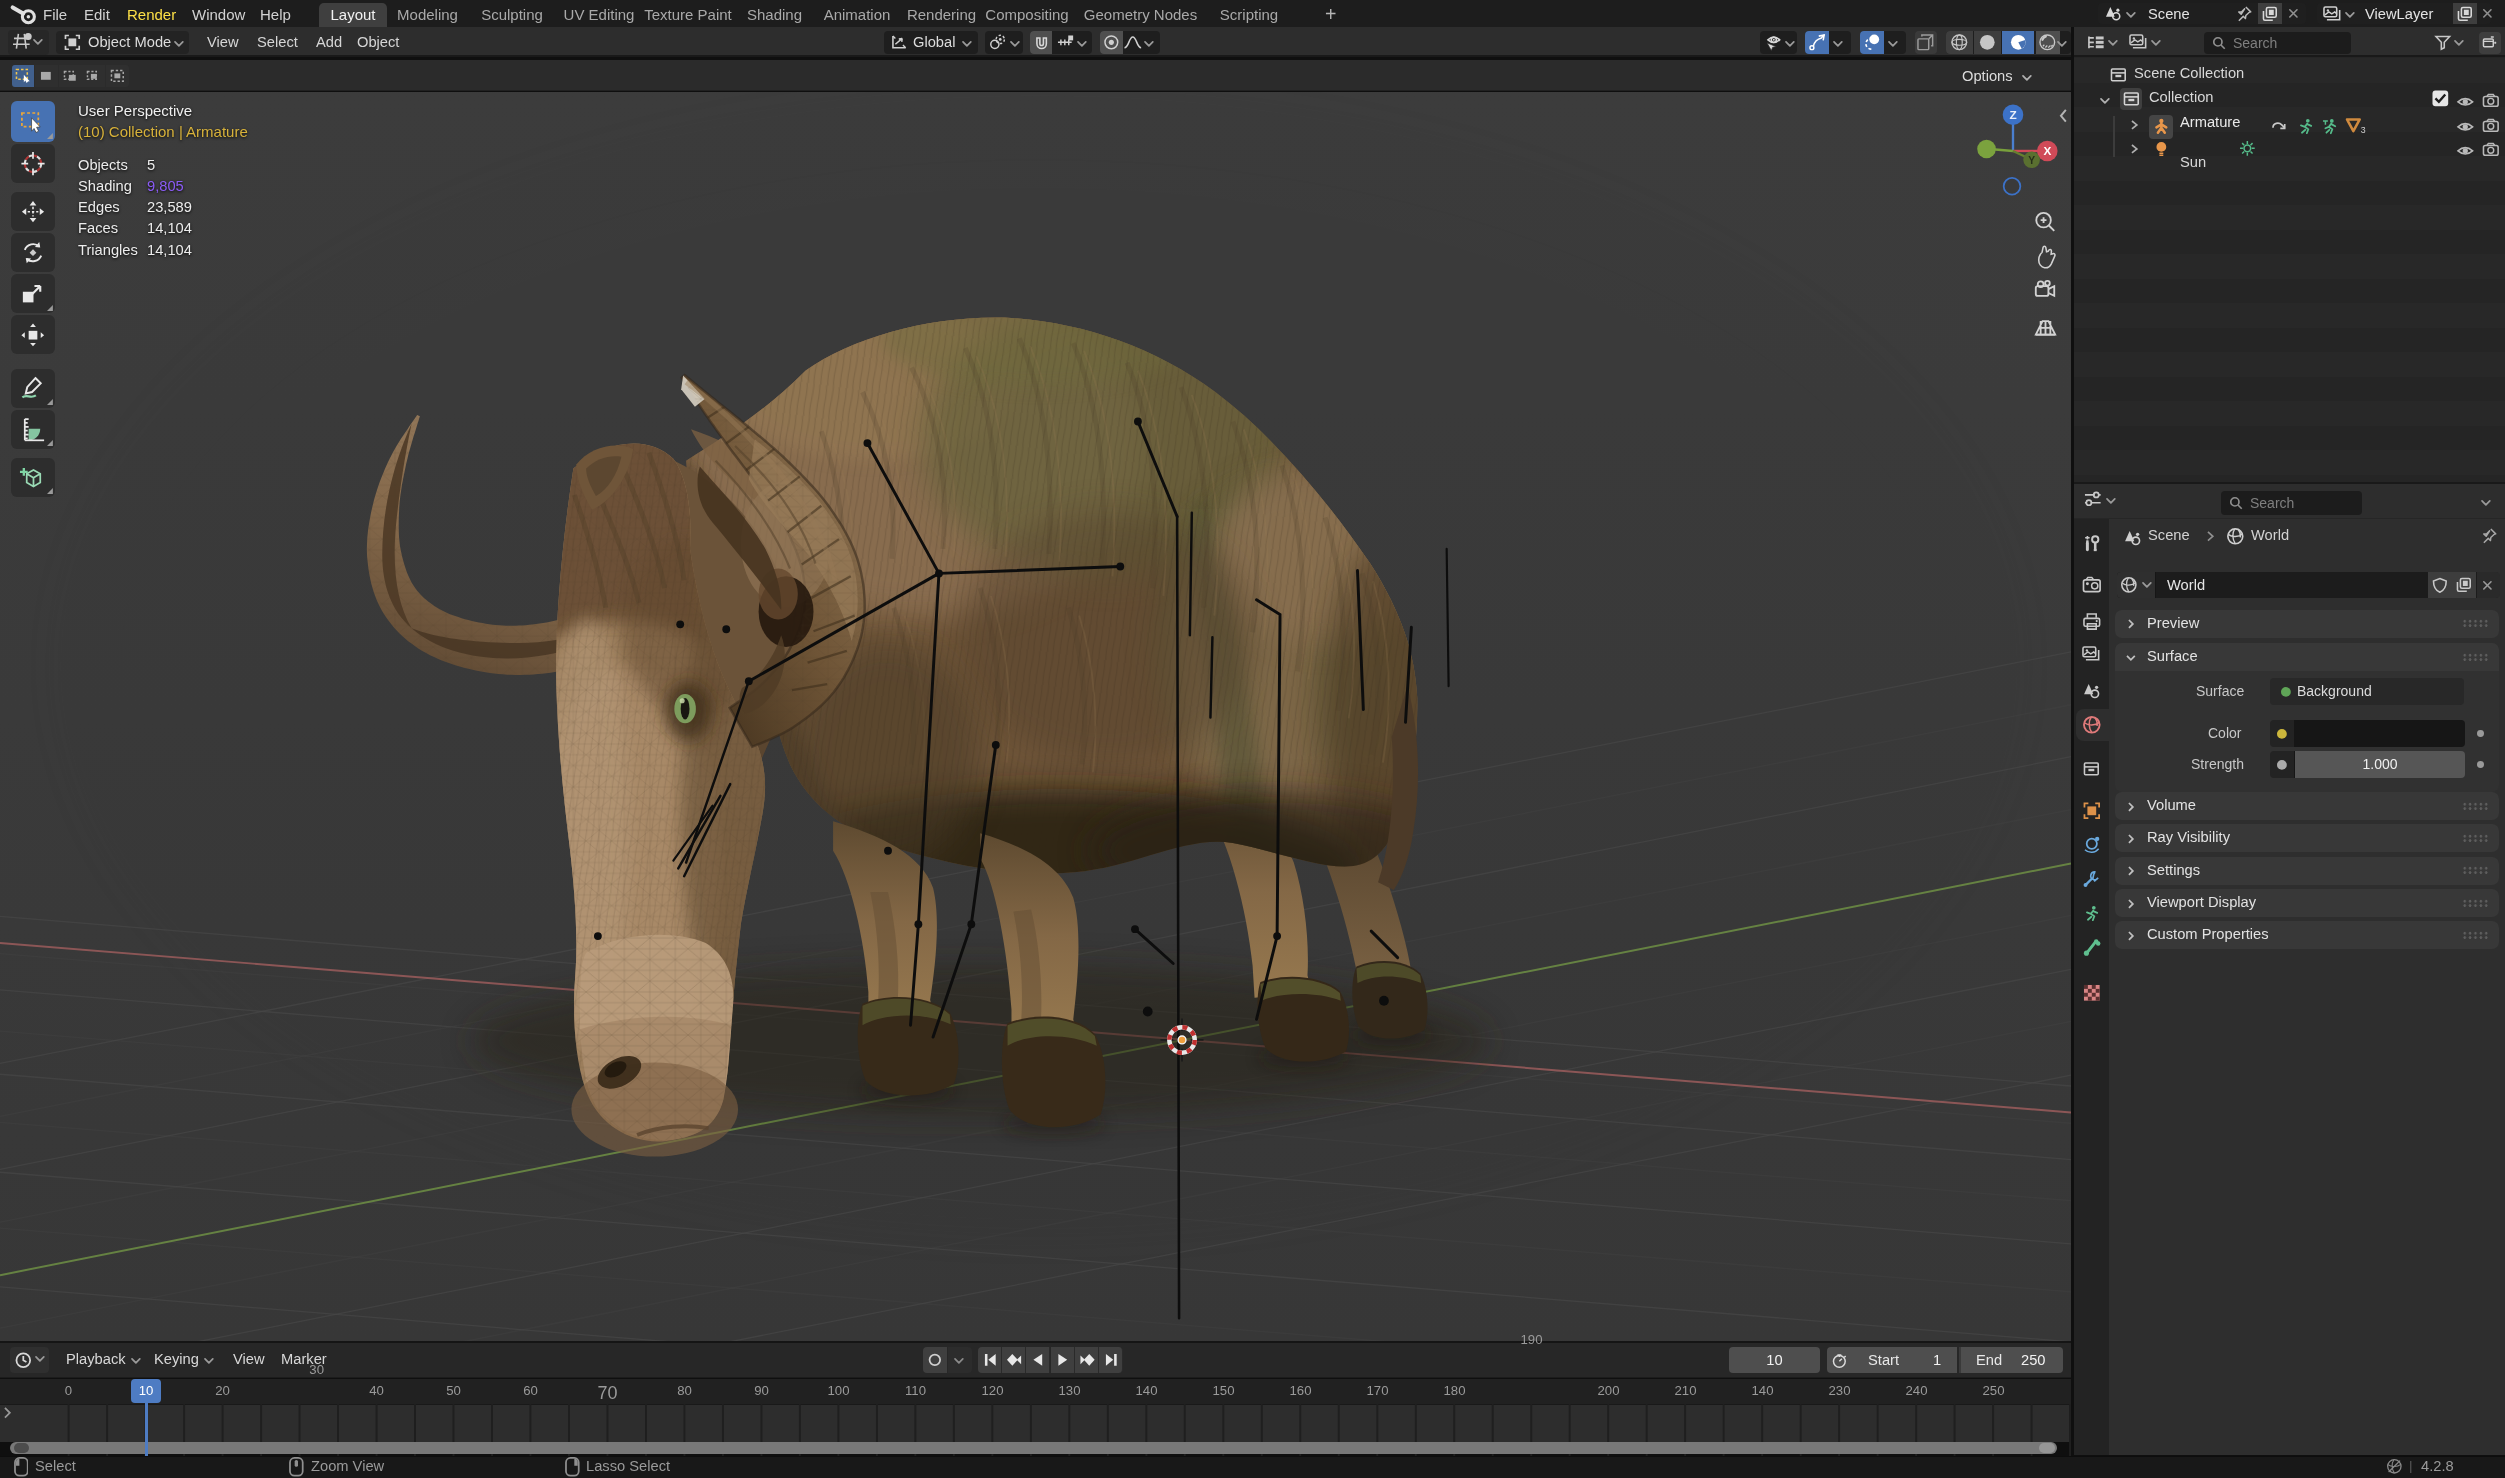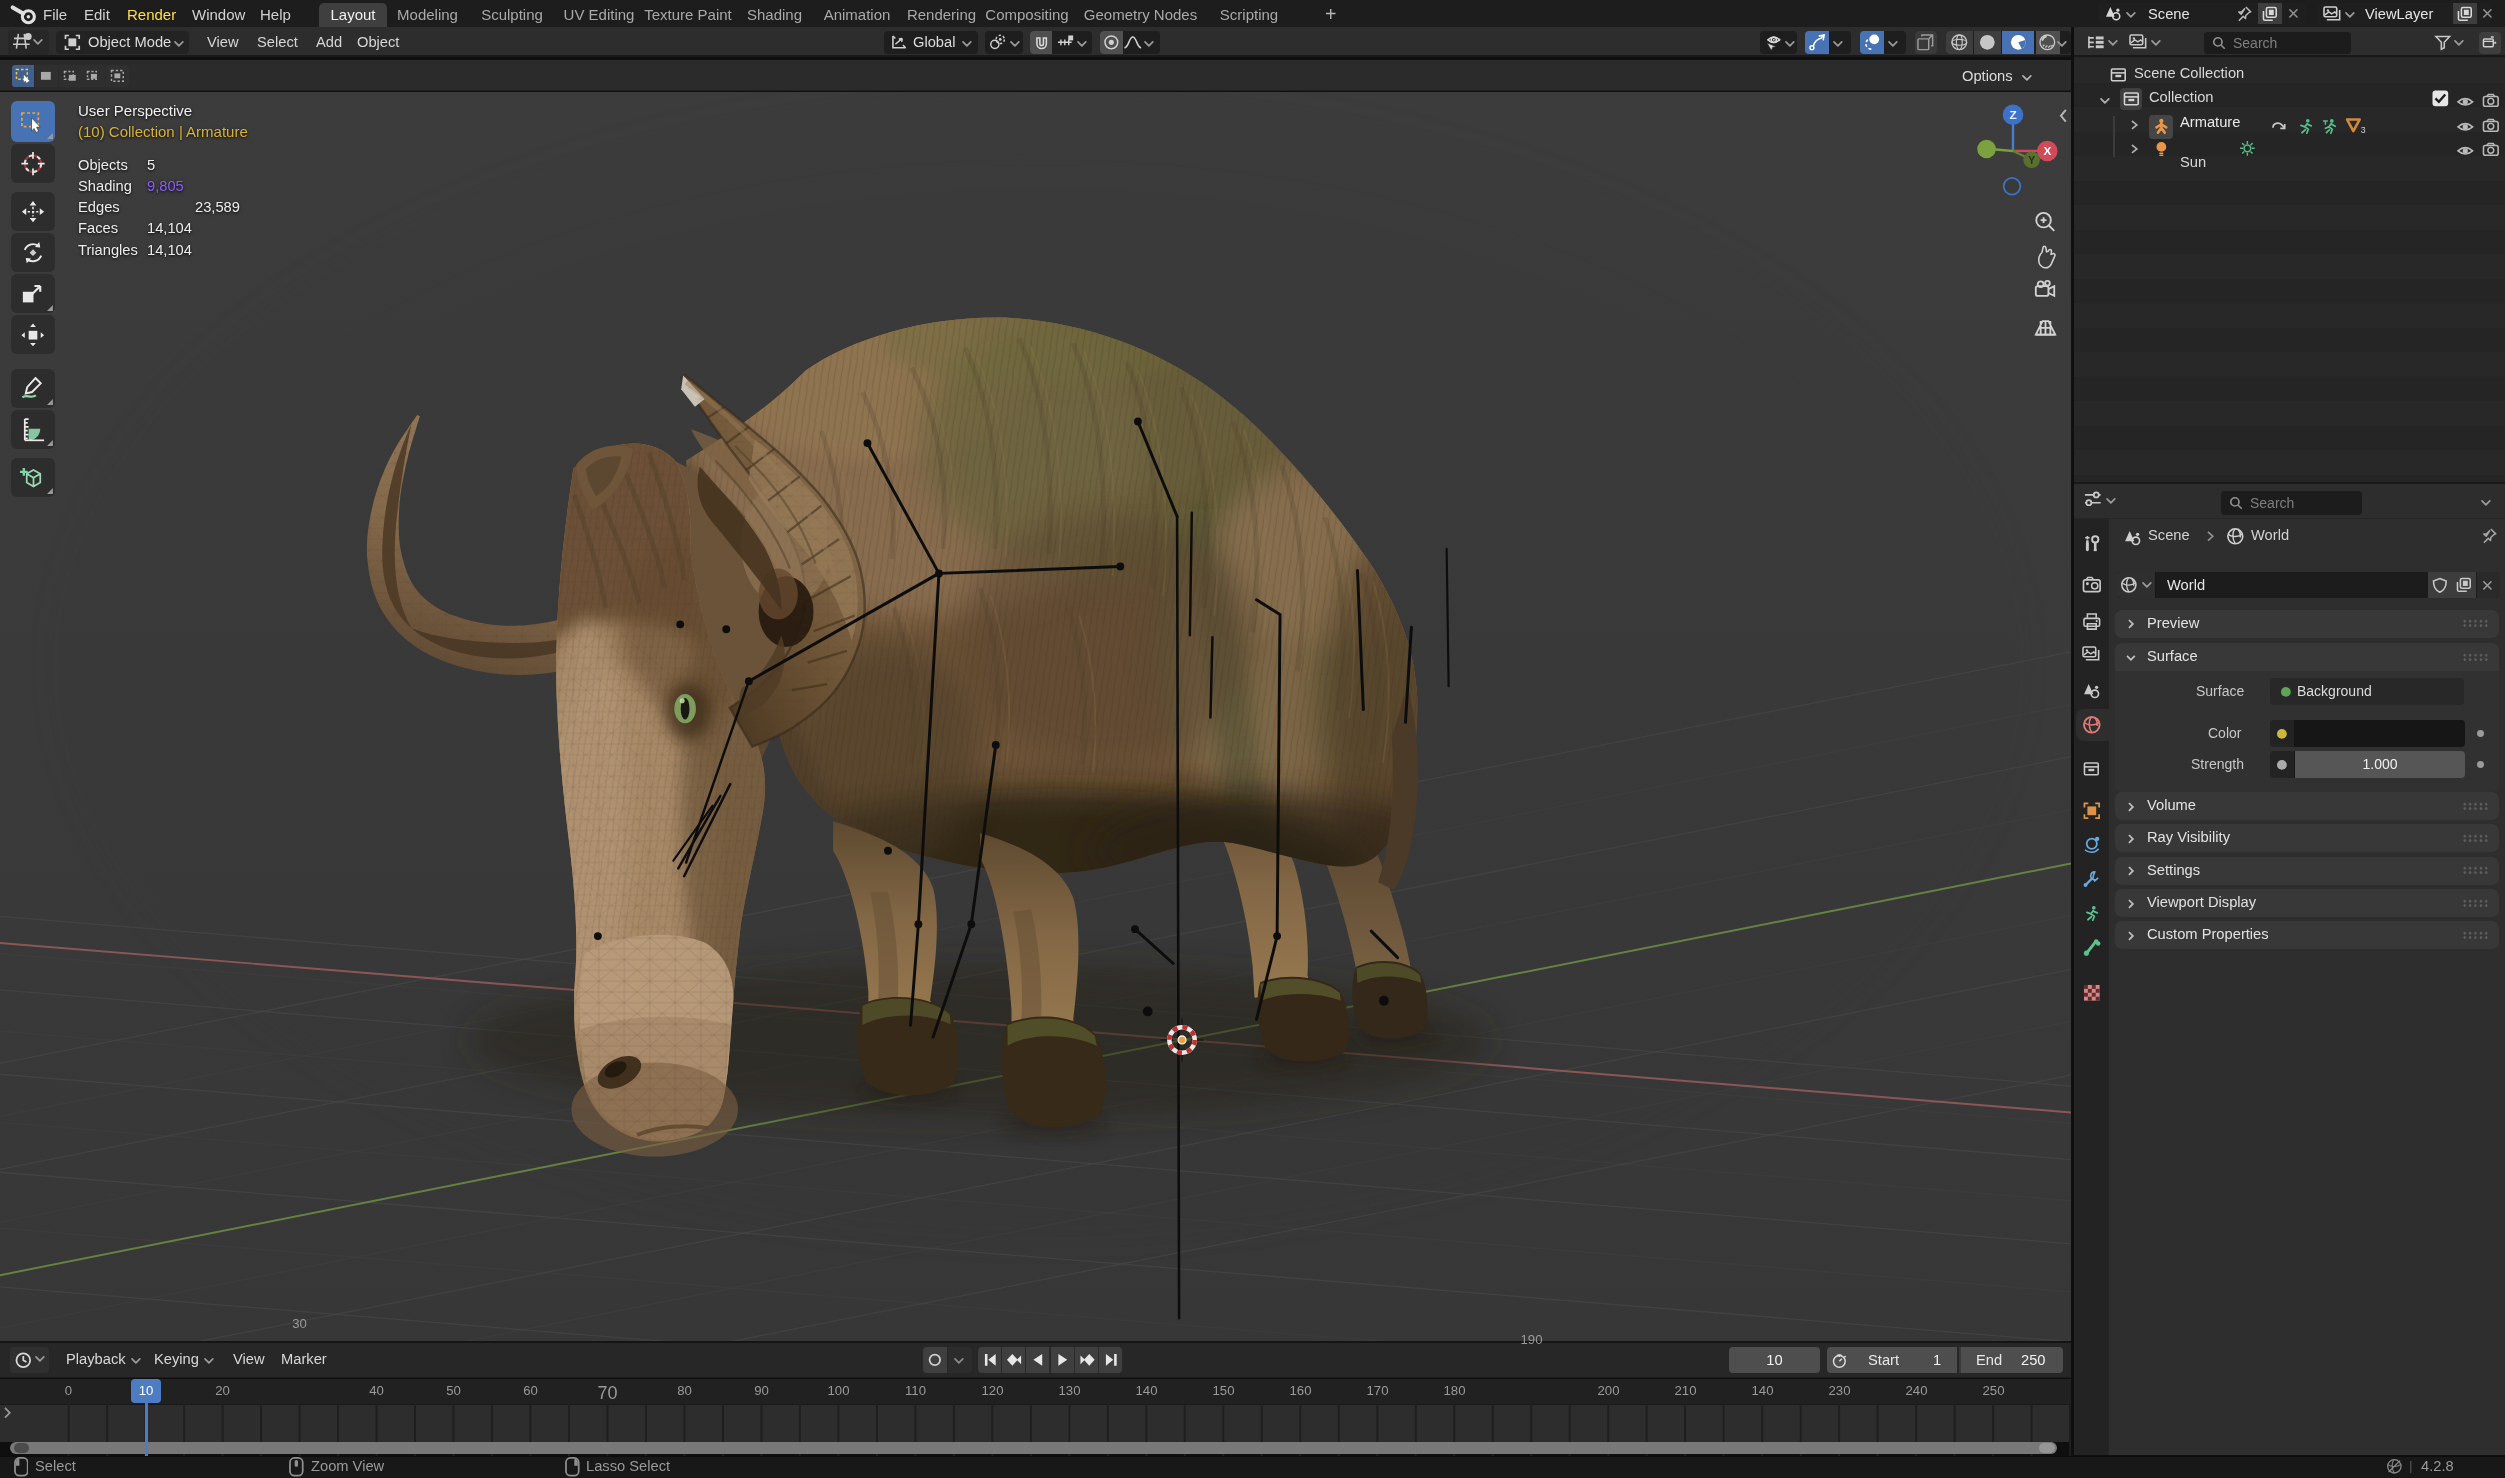--- a/index.html
+++ b/index.html
@@ -544,21 +544,21 @@
     <svg class="abs" style="left:47px;top:488px" width="5.9" height="5.9" viewBox="0 0 6 6">
       <path d="M6 0 V6 H0 Z" fill="#9a9a9a"></path>
     </svg>
     <div class="abs tx" style="left:78px;top:102px;font-size:15px;color:#f0f0f0;font-weight:normal;text-shadow:0 1px 2.9px rgba(0,0,0,0.9);">User Perspective</div>
     <div class="abs tx" style="left:78px;top:123px;font-size:15px;color:#d8b23a;font-weight:normal;text-shadow:0 1px 2.9px rgba(0,0,0,0.9);">(10) Collection | Armature</div>
     <div class="abs tx" style="left:78px;top:157px;font-size:14.7px;color:#ececec;font-weight:normal;text-shadow:0 1px 2.9px rgba(0,0,0,0.9);">Objects</div>
     <div class="abs tx" style="left:147px;top:157px;font-size:14.7px;color:#ececec;font-weight:normal;text-shadow:0 1px 2.9px rgba(0,0,0,0.9);">5</div>
     <div class="abs tx" style="left:78px;top:178px;font-size:14.7px;color:#ececec;font-weight:normal;text-shadow:0 1px 2.9px rgba(0,0,0,0.9);">Shading</div>
     <div class="abs tx" style="left:147px;top:178px;font-size:14.7px;color:#8b5cf6;font-weight:normal;text-shadow:0 1px 2.9px rgba(0,0,0,0.9);">9,805</div>
     <div class="abs tx" style="left:78px;top:199px;font-size:14.7px;color:#ececec;font-weight:normal;text-shadow:0 1px 2.9px rgba(0,0,0,0.9);">Edges</div>
-    <div class="abs tx" style="left:147px;top:199px;font-size:14.7px;color:#ececec;font-weight:normal;text-shadow:0 1px 2.9px rgba(0,0,0,0.9);margin-left:48px;">23,589</div>
+    <div class="abs tx" style="left:147px;top:199px;font-size:14.7px;color:#ececec;font-weight:normal;text-shadow:0 1px 2.9px rgba(0,0,0,0.9);">23,589</div>
     <div class="abs tx" style="left:78px;top:220px;font-size:14.7px;color:#ececec;font-weight:normal;text-shadow:0 1px 2.9px rgba(0,0,0,0.9);">Faces</div>
     <div class="abs tx" style="left:147px;top:220px;font-size:14.7px;color:#ececec;font-weight:normal;text-shadow:0 1px 2.9px rgba(0,0,0,0.9);">14,104</div>
     <div class="abs tx" style="left:78px;top:242px;font-size:14.7px;color:#ececec;font-weight:normal;text-shadow:0 1px 2.9px rgba(0,0,0,0.9);">Triangles</div>
     <div class="abs tx" style="left:147px;top:242px;font-size:14.7px;color:#ececec;font-weight:normal;text-shadow:0 1px 2.9px rgba(0,0,0,0.9);">14,104</div>
     <svg class="abs" style="left:1964px;top:100px" width="98" height="98" viewBox="0 0 100 100">
 <g stroke-width="2.4" fill="none">
 <line x1="50" y1="52" x2="50" y2="18" stroke="#4a7fd0"></line>
 <line x1="50" y1="52" x2="82" y2="52" stroke="#d04a58"></line>
 <line x1="50" y1="52" x2="26" y2="50" stroke="#79a03c"></line>
 <line x1="50" y1="52" x2="67" y2="60" stroke="#66802f"></line>
@@ -654,21 +654,21 @@
       <path d="M8.5 9.5 l2.6-2.6 M8.5 5 V3 M6.5 3 h4 M13.5 5.5 l1.4-1.4" stroke="#dcdcdc" stroke-width="1.5" fill="none"></path>
     </svg>
     <div class="abs tx" style="left:1868px;top:1352px;font-size:14.7px;color:#e8e8e8;font-weight:normal;">Start</div>
     <div class="abs tx" style="left:1933px;top:1352px;font-size:14.7px;color:#f2f2f2;font-weight:normal;">1</div>
     <div class="abs" style="left:1959px;top:1347px;width:104px;height:25.5px;background:#4e4e4e;border-radius:0 3.9px 3.9px 0;border-left:2px solid #3a3a3a;"></div>
     <div class="abs tx" style="left:1976px;top:1352px;font-size:14.7px;color:#e8e8e8;font-weight:normal;">End</div>
     <div class="abs tx" style="left:2021px;top:1352px;font-size:14.7px;color:#f2f2f2;font-weight:normal;">250</div>
     <div class="abs" style="left:0px;top:1379px;width:2071px;height:24.5px;background:#212121;"></div>
     <div class="abs tx" style="left:44px;top:1383px;width:49px;text-align:center;font-size:13.2px;color:#9a9a9a;">0</div>
     <div class="abs tx" style="left:198px;top:1383px;width:49px;text-align:center;font-size:13.2px;color:#9a9a9a;">20</div>
-    <div class="abs tx" style="left:275px;top:1316px;width:49px;text-align:center;font-size:13.2px;color:#9a9a9a;">30</div>
+    <div class="abs tx" style="left:275px;top:1362px;width:49px;text-align:right;font-size:13.2px;color:#9a9a9a;">30</div>
     <div class="abs tx" style="left:352px;top:1383px;width:49px;text-align:center;font-size:13.2px;color:#9a9a9a;">40</div>
     <div class="abs tx" style="left:429px;top:1383px;width:49px;text-align:center;font-size:13.2px;color:#9a9a9a;">50</div>
     <div class="abs tx" style="left:506px;top:1383px;width:49px;text-align:center;font-size:13.2px;color:#9a9a9a;">60</div>
     <div class="abs tx" style="left:583px;top:1383px;width:49px;text-align:center;font-size:18px;color:#9a9a9a;">70</div>
     <div class="abs tx" style="left:660px;top:1383px;width:49px;text-align:center;font-size:13.2px;color:#9a9a9a;">80</div>
     <div class="abs tx" style="left:737px;top:1383px;width:49px;text-align:center;font-size:13.2px;color:#9a9a9a;">90</div>
     <div class="abs tx" style="left:814px;top:1383px;width:49px;text-align:center;font-size:13.2px;color:#9a9a9a;">100</div>
     <div class="abs tx" style="left:891px;top:1383px;width:49px;text-align:center;font-size:13.2px;color:#9a9a9a;">110</div>
     <div class="abs tx" style="left:968px;top:1383px;width:49px;text-align:center;font-size:13.2px;color:#9a9a9a;">120</div>
     <div class="abs tx" style="left:1045px;top:1383px;width:49px;text-align:center;font-size:13.2px;color:#9a9a9a;">130</div>

